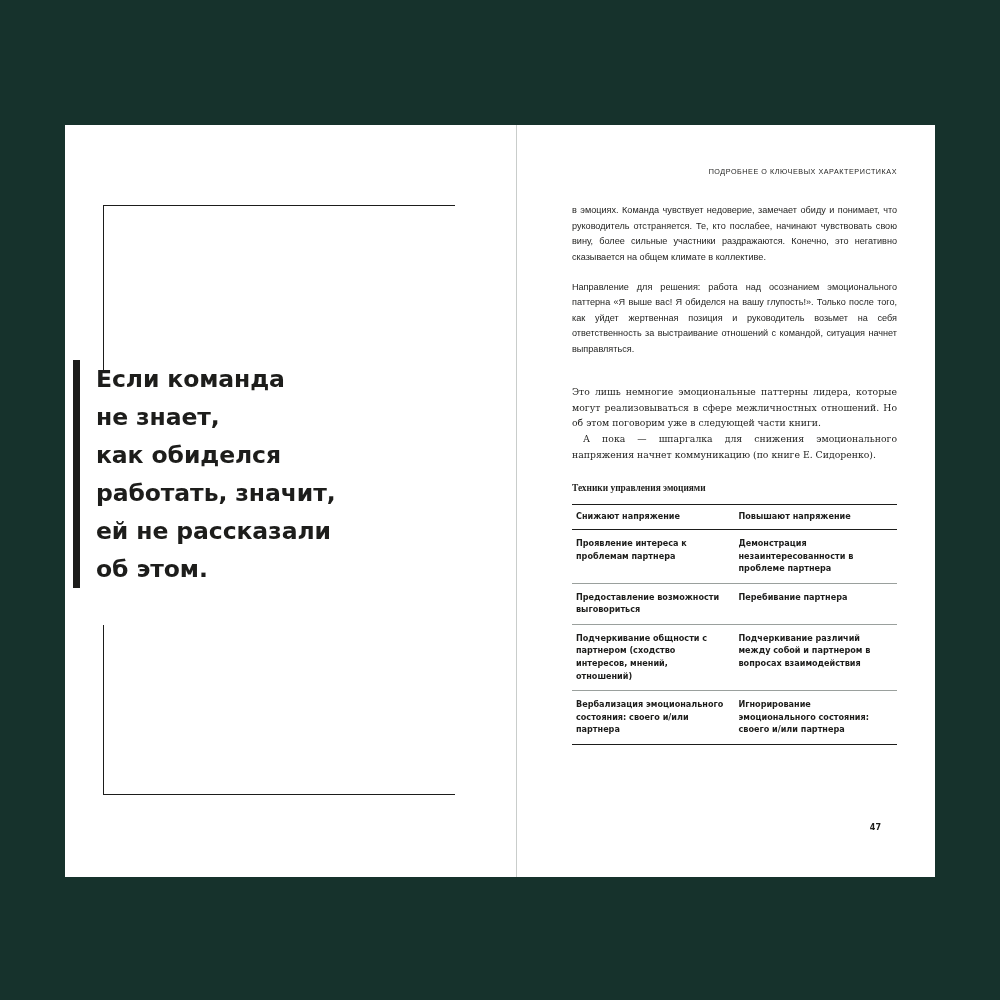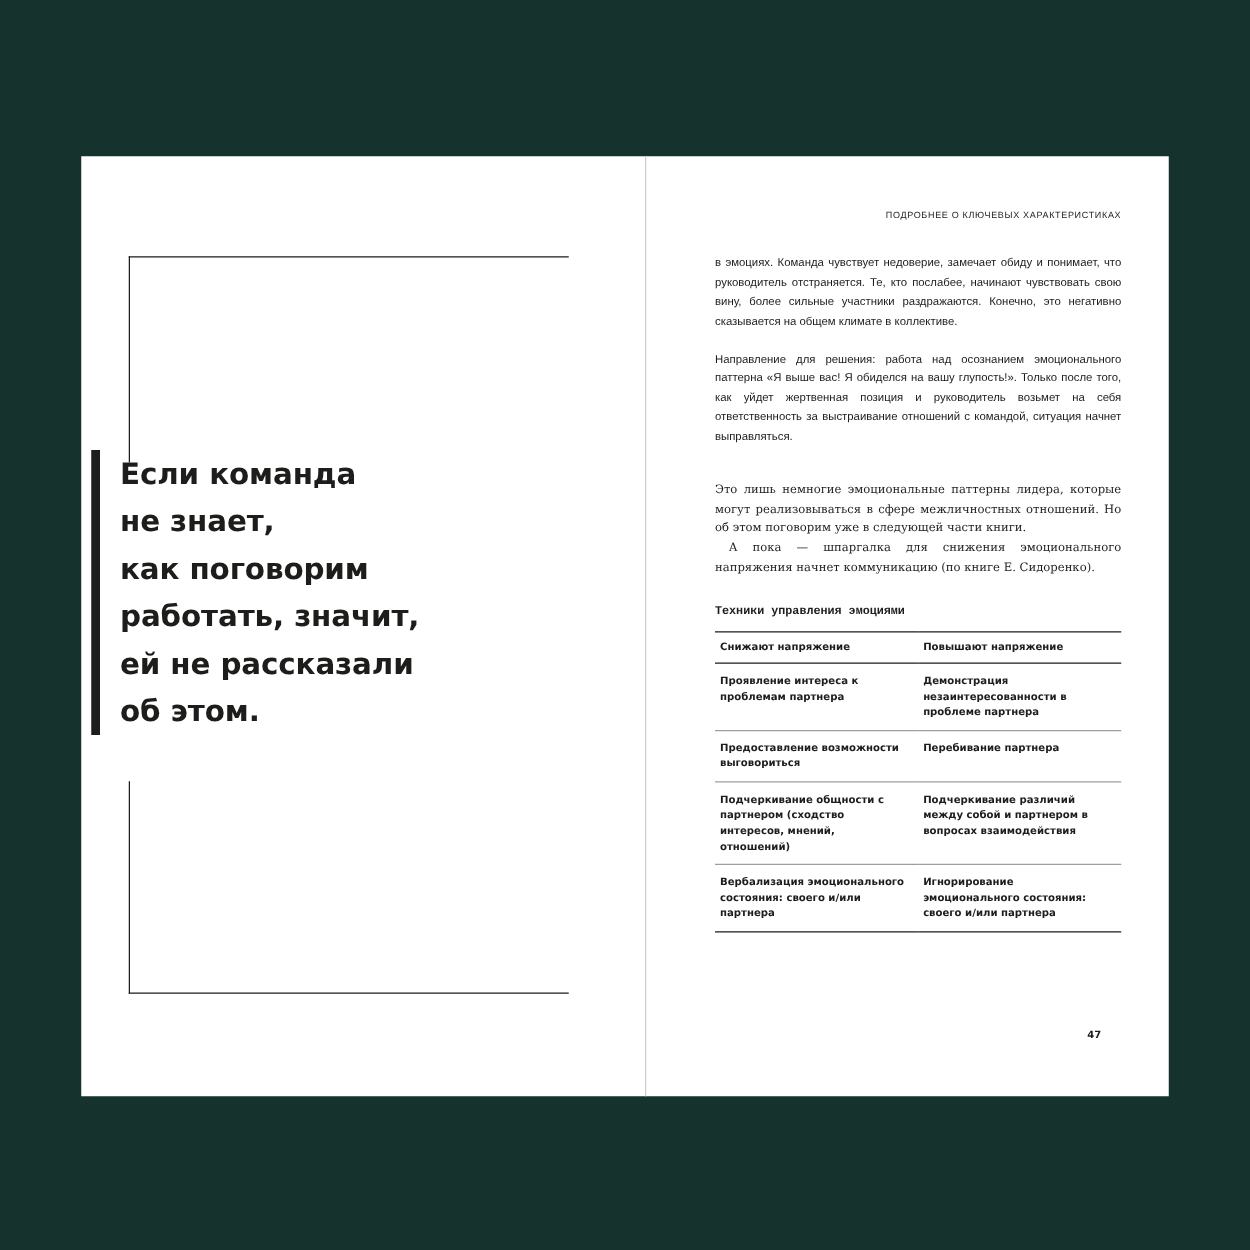--- a/index.html
+++ b/index.html
@@ -112,21 +112,21 @@
     line-height: 1.7;
     margin-bottom: 0;
   }
   .para.serif.indented {
     text-indent: 11px;
   }
   .gap {
     height: 12px;
   }
   .sub-head {
-    font-family: Liberation Mono, monospace;
+    font-family: Liberation Serif, serif;
     font-size: 9.4px;
     font-weight: 700;
     color: #1d1d1b;
     margin: 20px 0 11px 0;
   }
   table.tech-table {
     width: 100%;
     border-collapse: collapse;
     font-family: "DejaVu Sans", sans-serif;
     font-size: 8.1px;
@@ -170,21 +170,21 @@
 
   <div class="page page-left">
     <div class="quote-frame">
       <div class="frame-line frame-top"></div>
       <div class="frame-line frame-left-upper"></div>
       <div class="frame-line frame-left-lower"></div>
       <div class="frame-line frame-bottom"></div>
       <div class="quote-block">
         <div class="quote-text">Если команда
 не знает,
-как поговорим
+как обиделся
 работать, значит,
 ей не рассказали
 об этом.</div>
       </div>
     </div>
   </div>
 
   <div class="page page-right">
     <div class="running-head">ПОДРОБНЕЕ О КЛЮЧЕВЫХ ХАРАКТЕРИСТИКАХ</div>
 

